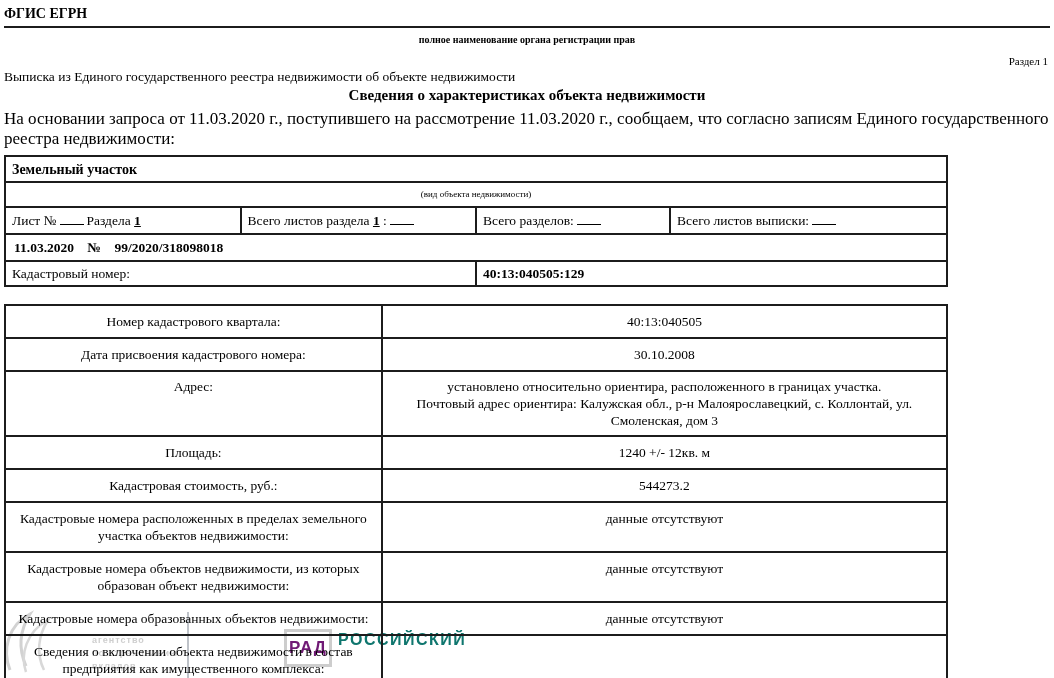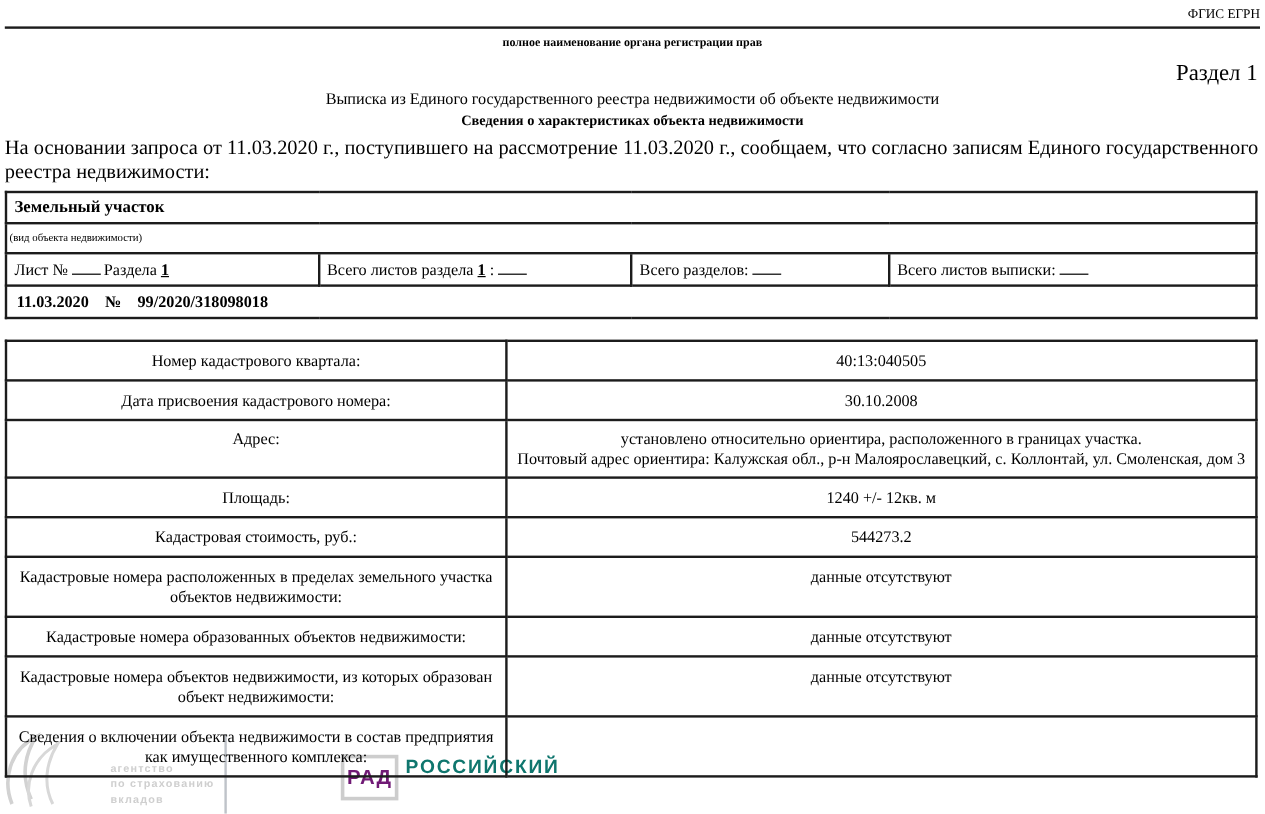--- a/index.html
+++ b/index.html
@@ -8,44 +8,44 @@
     width: 1054px; height: 678px;
     font-family: "Liberation Serif", "DejaVu Serif", serif;
     color: #000;
     position: relative;
     overflow: hidden;
   }
   .page { position: relative; z-index: 1; padding: 3px 4px 0 4px; }
 
   
   .doc-title {
-    text-align: right; font-weight: normal; font-size: 11px;
+    text-align: left; font-weight: bold; font-size: 14px;
     padding: 3px 0 4px 0;
   }
   .title-rule { border: 0; border-top: 2.5px solid #1c1c1c; }
   .org-caption {
     text-align: center; font-size: 10px; font-weight: bold;
     margin-top: 6px;
   }
-  .section-label { text-align: right; font-size: 19px; margin: 10px 2px 2px 0; }
-  .statement-title { text-align: center; font-size: 13.5px; margin-top: 2px; }
-  .statement-subtitle { text-align: center; font-size: 12px; font-weight: bold; margin-top: 2px; }
+  .section-label { text-align: right; font-size: 11px; margin: 10px 2px 2px 0; }
+  .statement-title { font-size: 13.5px; margin-top: 2px; }
+  .statement-subtitle { text-align: center; font-size: 15px; font-weight: bold; margin-top: 2px; }
   .intro { font-size: 17px; margin-top: 5px; line-height: 20px; }
 
   
-  table { border-collapse: collapse; width: 1044px; table-layout: fixed; }
+  table { border-collapse: collapse; width: 944px; table-layout: fixed; }
   td {
     border: 2px solid #1c1c1c;
     font-size: 13.5px; line-height: 17px;
     padding: 3px 6px; vertical-align: middle;
     background: transparent;
   }
   .tbl-object { margin-top: 6px; }
   .tbl-object td.object-kind { font-weight: bold; font-size: 14px; padding: 4px 6px 3px 6px; }
-  .tbl-object td.kind-caption { font-size: 9px; padding: 6px 2px 7px 2px; line-height: 10px; }
+  .tbl-object td.kind-caption { text-align: center; font-size: 9px; padding: 6px 2px 7px 2px; line-height: 10px; }
   .tbl-object td.sheet-cell { padding: 4px 6px; }
   .tbl-object td.date-row { font-weight: bold; white-space: pre; padding: 4px 8px; }
   .blank {
     display: inline-block; width: 24px; height: 13px;
     border-bottom: 1.2px solid #000; margin: 0 3px; vertical-align: baseline;
   }
   .num-mark { font-weight: bold; text-decoration: underline; }
   .cad-value { font-weight: bold; }
 
   .tbl-details { margin-top: 17px; }
@@ -122,20 +122,24 @@
     </tr>
     <tr>
       <td class="sheet-cell"><span>Лист №</span><span class="blank"></span><span>Раздела</span> <span class="num-mark">1</span></td>
       <td class="sheet-cell"><span>Всего листов раздела</span> <span class="num-mark">1</span><span> :</span><span class="blank"></span></td>
       <td class="sheet-cell"><span>Всего разделов:</span><span class="blank"></span></td>
       <td class="sheet-cell"><span>Всего листов выписки:</span><span class="blank"></span></td>
     </tr>
     <tr>
       <td class="date-row" colspan="4">11.03.2020    №    99/2020/318098018</td>
     </tr>
+    <tr>
+      <td colspan="2">Кадастровый номер:</td>
+      <td colspan="2" class="cad-value">40:13:040505:129</td>
+    </tr>
   </tbody>
     </table>
 
   <table class="tbl-details">
     <colgroup>
         <col style="width:40%">
         <col style="width:60%">
       </colgroup>
     <tbody>
         <tr>
@@ -157,26 +161,26 @@
     </tr>
     <tr>
       <td>Кадастровая стоимость, руб.:</td>
       <td class="val">544273.2</td>
     </tr>
     <tr>
       <td>Кадастровые номера расположенных в пределах земельного участка объектов недвижимости:</td>
       <td class="val" style="vertical-align:top">данные отсутствуют</td>
     </tr>
     <tr>
+      <td>Кадастровые номера объектов недвижимости, из которых образован объект недвижимости:</td>
+      <td class="val" style="vertical-align:top">данные отсутствуют</td>
+    </tr>
+    <tr>
       <td>Кадастровые номера образованных объектов недвижимости:</td>
       <td class="val">данные отсутствуют</td>
-    </tr>
-    <tr>
-      <td>Кадастровые номера объектов недвижимости, из которых образован объект недвижимости:</td>
-      <td class="val" style="vertical-align:top">данные отсутствуют</td>
     </tr>
     <tr>
       <td>Сведения о включении объекта недвижимости в состав предприятия как имущественного комплекса:</td>
       <td class="val"></td>
     </tr>
   </tbody>
     </table>
 
 </div>
 

